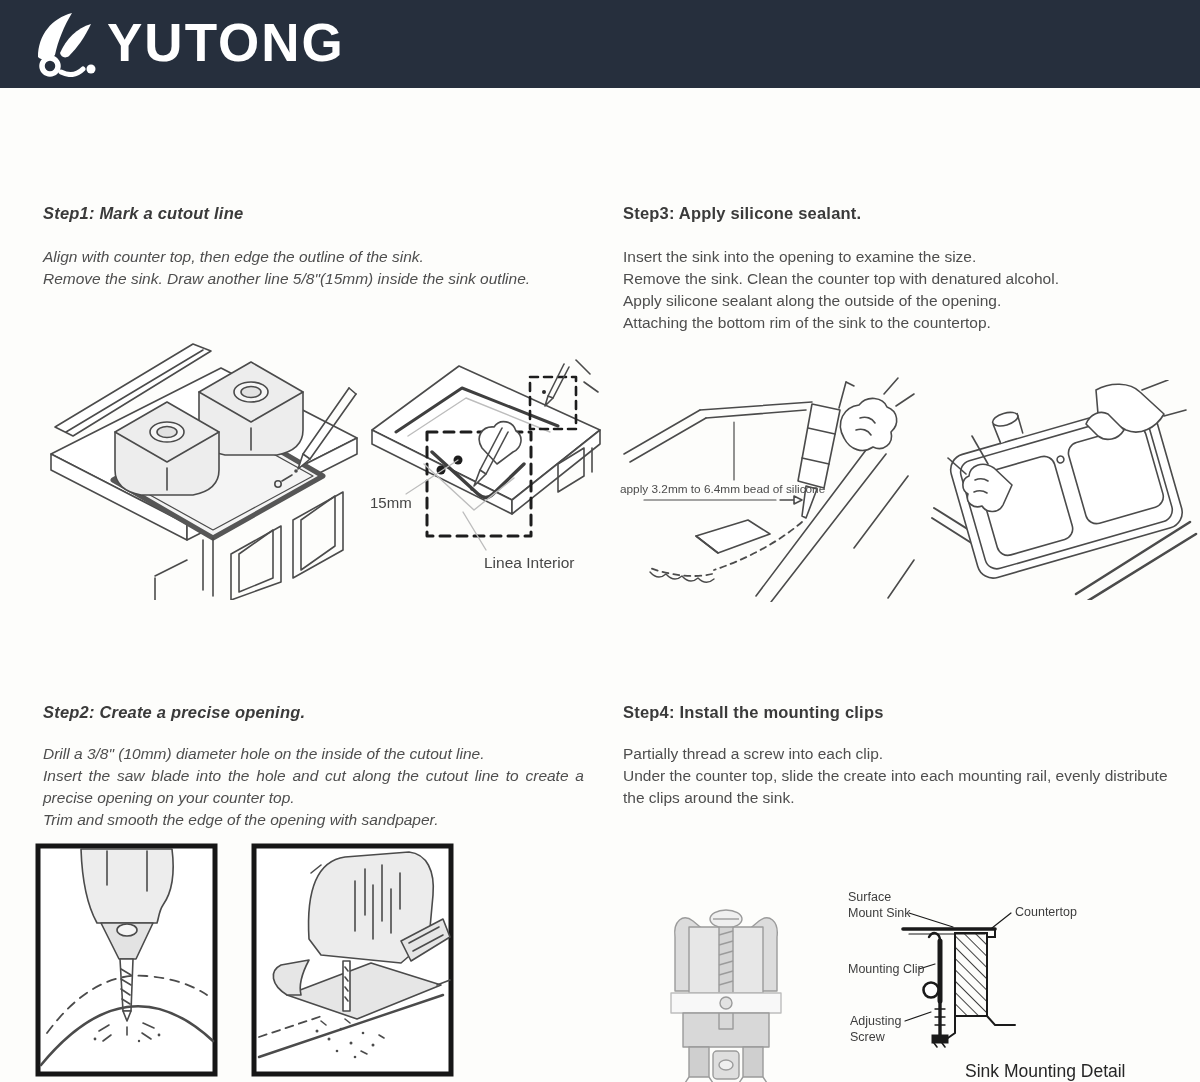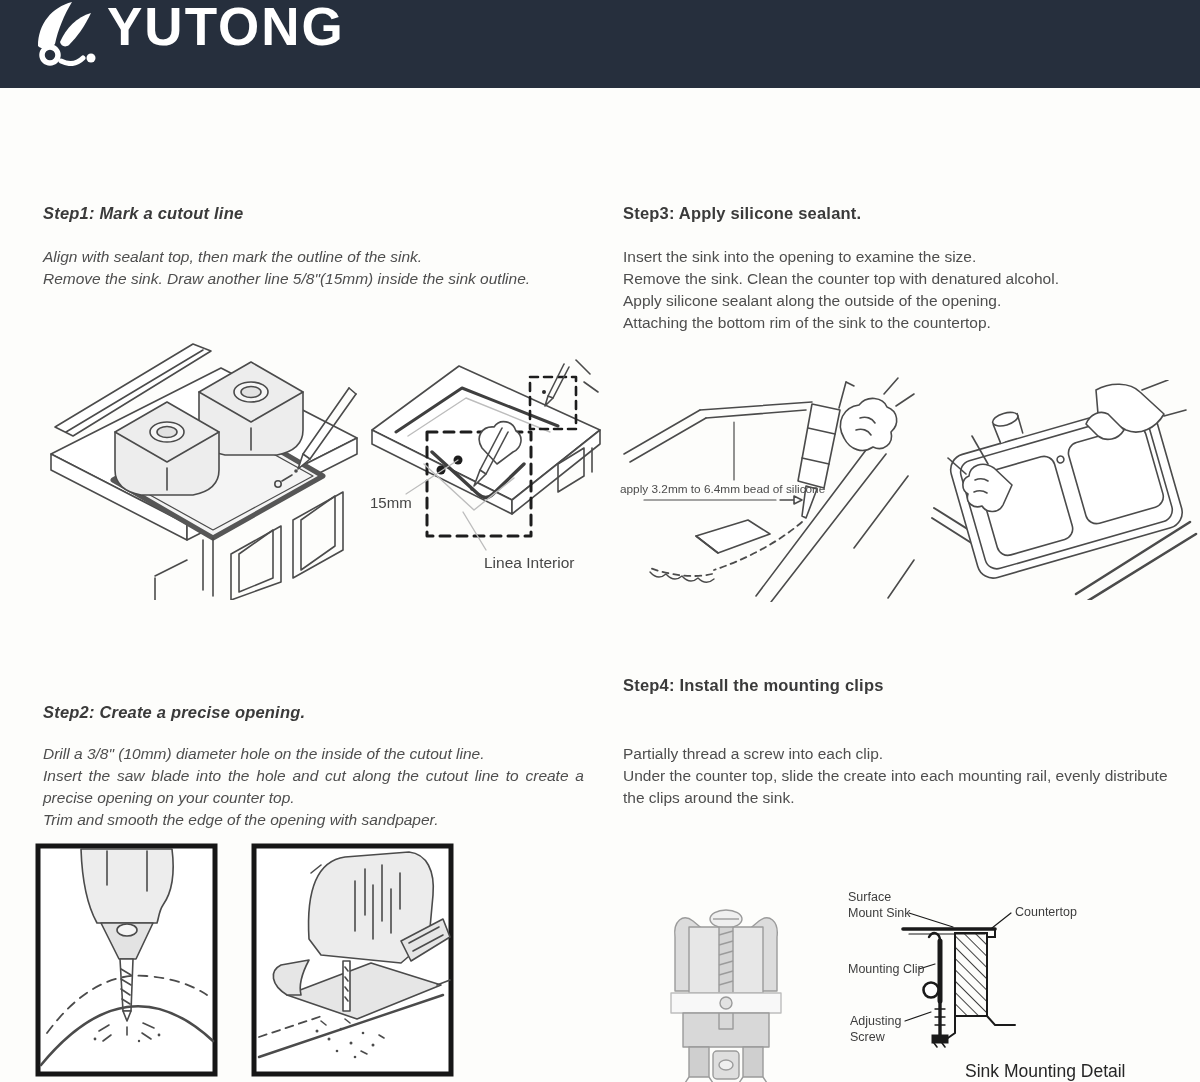--- a/index.html
+++ b/index.html
@@ -11,21 +11,21 @@
     height: 1082px;
     background: #fdfdfb;
     overflow: hidden;
   }
   .abs { position: absolute; }
   
   #header {
     position: absolute; left: 0; top: 0;
     width: 1200px; height: 88px;
     background: #262f3d;
-    display: flex; 
+    display: flex; align-items: center;
   }
   #brand-logo { margin-left: 27px; width: 72px; height: 66px; }
   #brand-name {
     color: #ffffff;
     font-size: 53px;
     font-weight: bold;
     letter-spacing: 2px;
     margin-left: 8px;
     margin-top: -4px;
   }
@@ -61,40 +61,40 @@
       <path d="M32,42 C38,28 49,17 63,13 C57,26 49,37 41,45 C37,48 33,46 32,42 Z" fill="#ffffff"></path>
       <circle cx="22" cy="55" r="8" fill="none" stroke="#ffffff" stroke-width="5.5"></circle>
       <path d="M33,61 C41,65 49,64 55,58" fill="none" stroke="#ffffff" stroke-width="5" stroke-linecap="round"></path>
       <circle cx="63" cy="58" r="4.5" fill="#ffffff"></circle>
     </svg>
     <div id="brand-name">YUTONG</div>
   </div>
 
   <div class="abs col-left step-heading" style="top:204px">Step1: Mark a cutout line</div>
   <div class="abs col-left step-body" style="top:246px">
-    <div>Align with sealant top, then mark the outline of the sink.</div>
+    <div>Align with counter top, then edge the outline of the sink.</div>
     <div>Remove the sink. Draw another line 5/8"(15mm) inside the sink outline.</div>
   </div>
 
   <div class="abs col-right step-heading" style="top:204px">Step3: Apply silicone sealant.</div>
   <div class="abs col-right step-body" style="top:246px">
     <div>Insert the sink into the opening to examine the size.</div>
     <div>Remove the sink. Clean the counter top with denatured alcohol.</div>
     <div>Apply silicone sealant along the outside of the opening.</div>
     <div>Attaching the bottom rim of the sink to the countertop.</div>
   </div>
 
   <div class="abs col-left step-heading" style="top:703px">Step2: Create a precise opening.</div>
   <div class="abs col-left step-body" style="top:743px">
     <div>Drill a 3/8" (10mm) diameter hole on the inside of the cutout line.</div>
     <div class="justify">Insert the saw blade into the hole and cut along the cutout line to create a precise opening on your counter top.</div>
     <div>Trim and smooth the edge of the opening with sandpaper.</div>
   </div>
 
-  <div class="abs col-right step-heading" style="top:676px">Step4: Install the mounting clips</div>
+  <div class="abs col-right step-heading" style="top:703px">Step4: Install the mounting clips</div>
   <div class="abs col-right step-body" style="top:743px">
     <div>Partially thread a screw into each clip.</div>
     <div>Under the counter top, slide the create into each mounting rail, evenly distribute the clips around the sink.</div>
   </div>
 
   <div class="fig" style="left:35px; top:338px">
     <svg width="326" height="262" viewBox="0 0 326 262">
       <g class="lineart">
 
         <polygon points="158,6 176,13 38,98 20,89" fill="#fff"></polygon>

